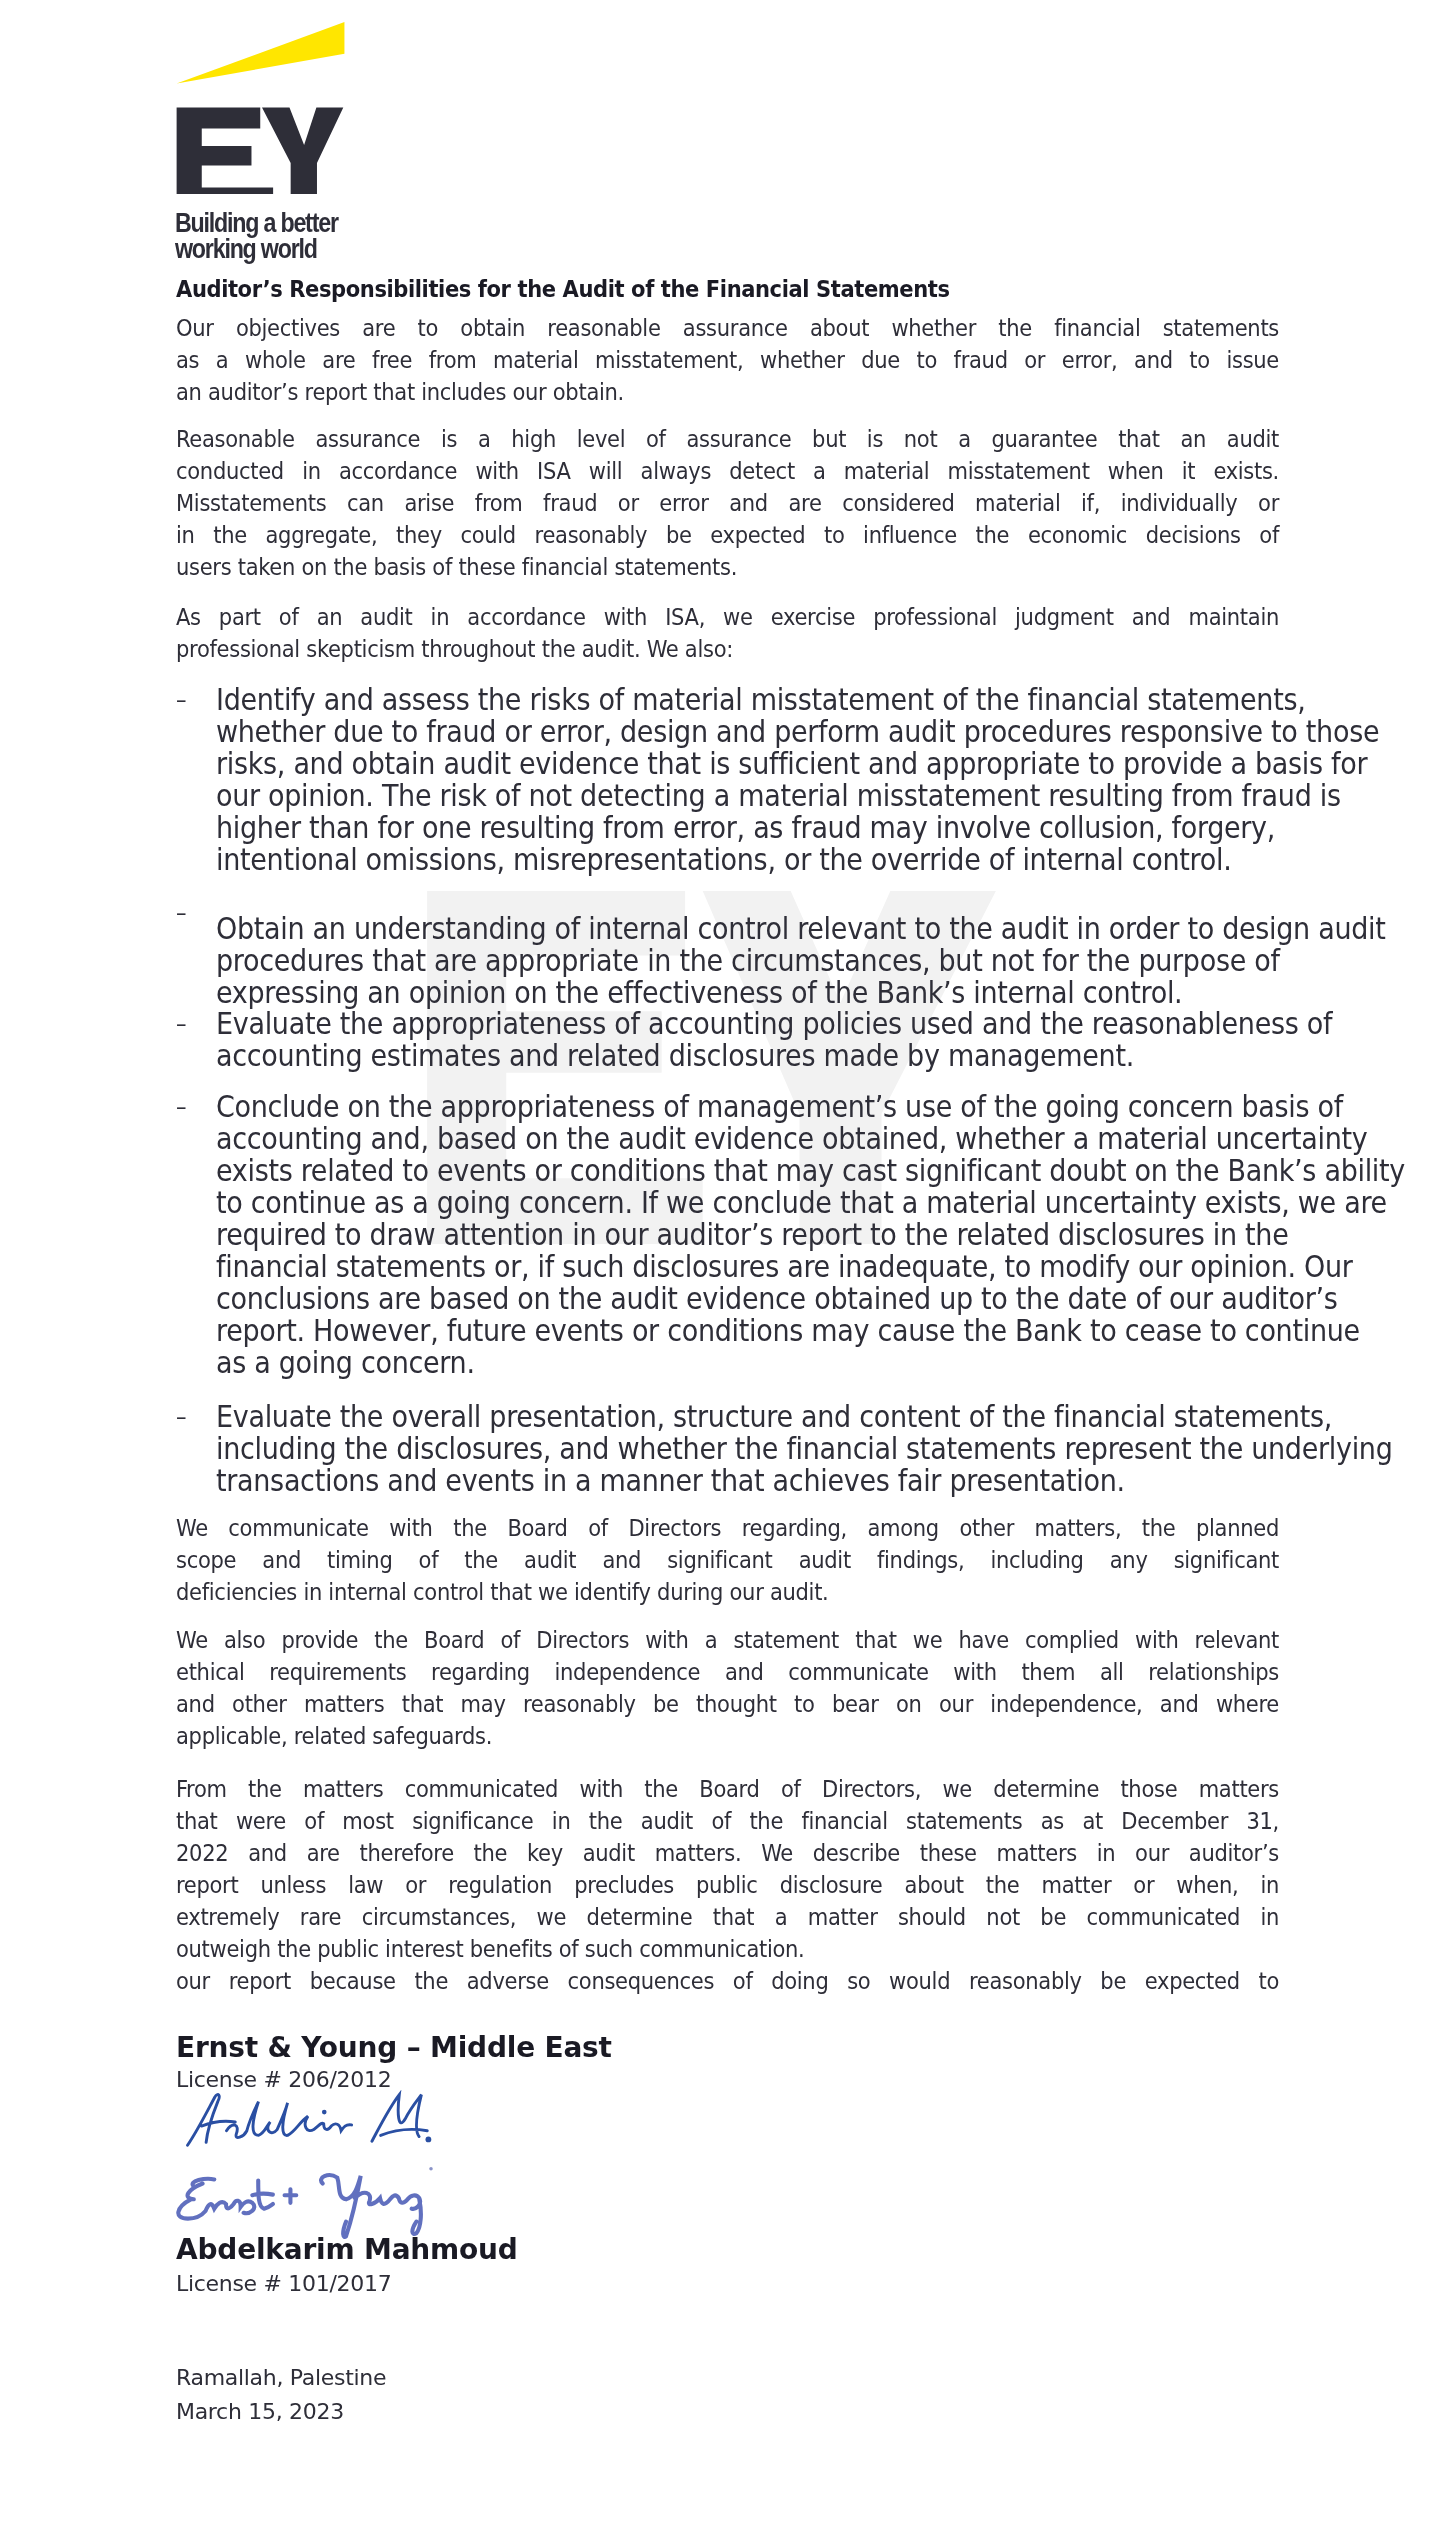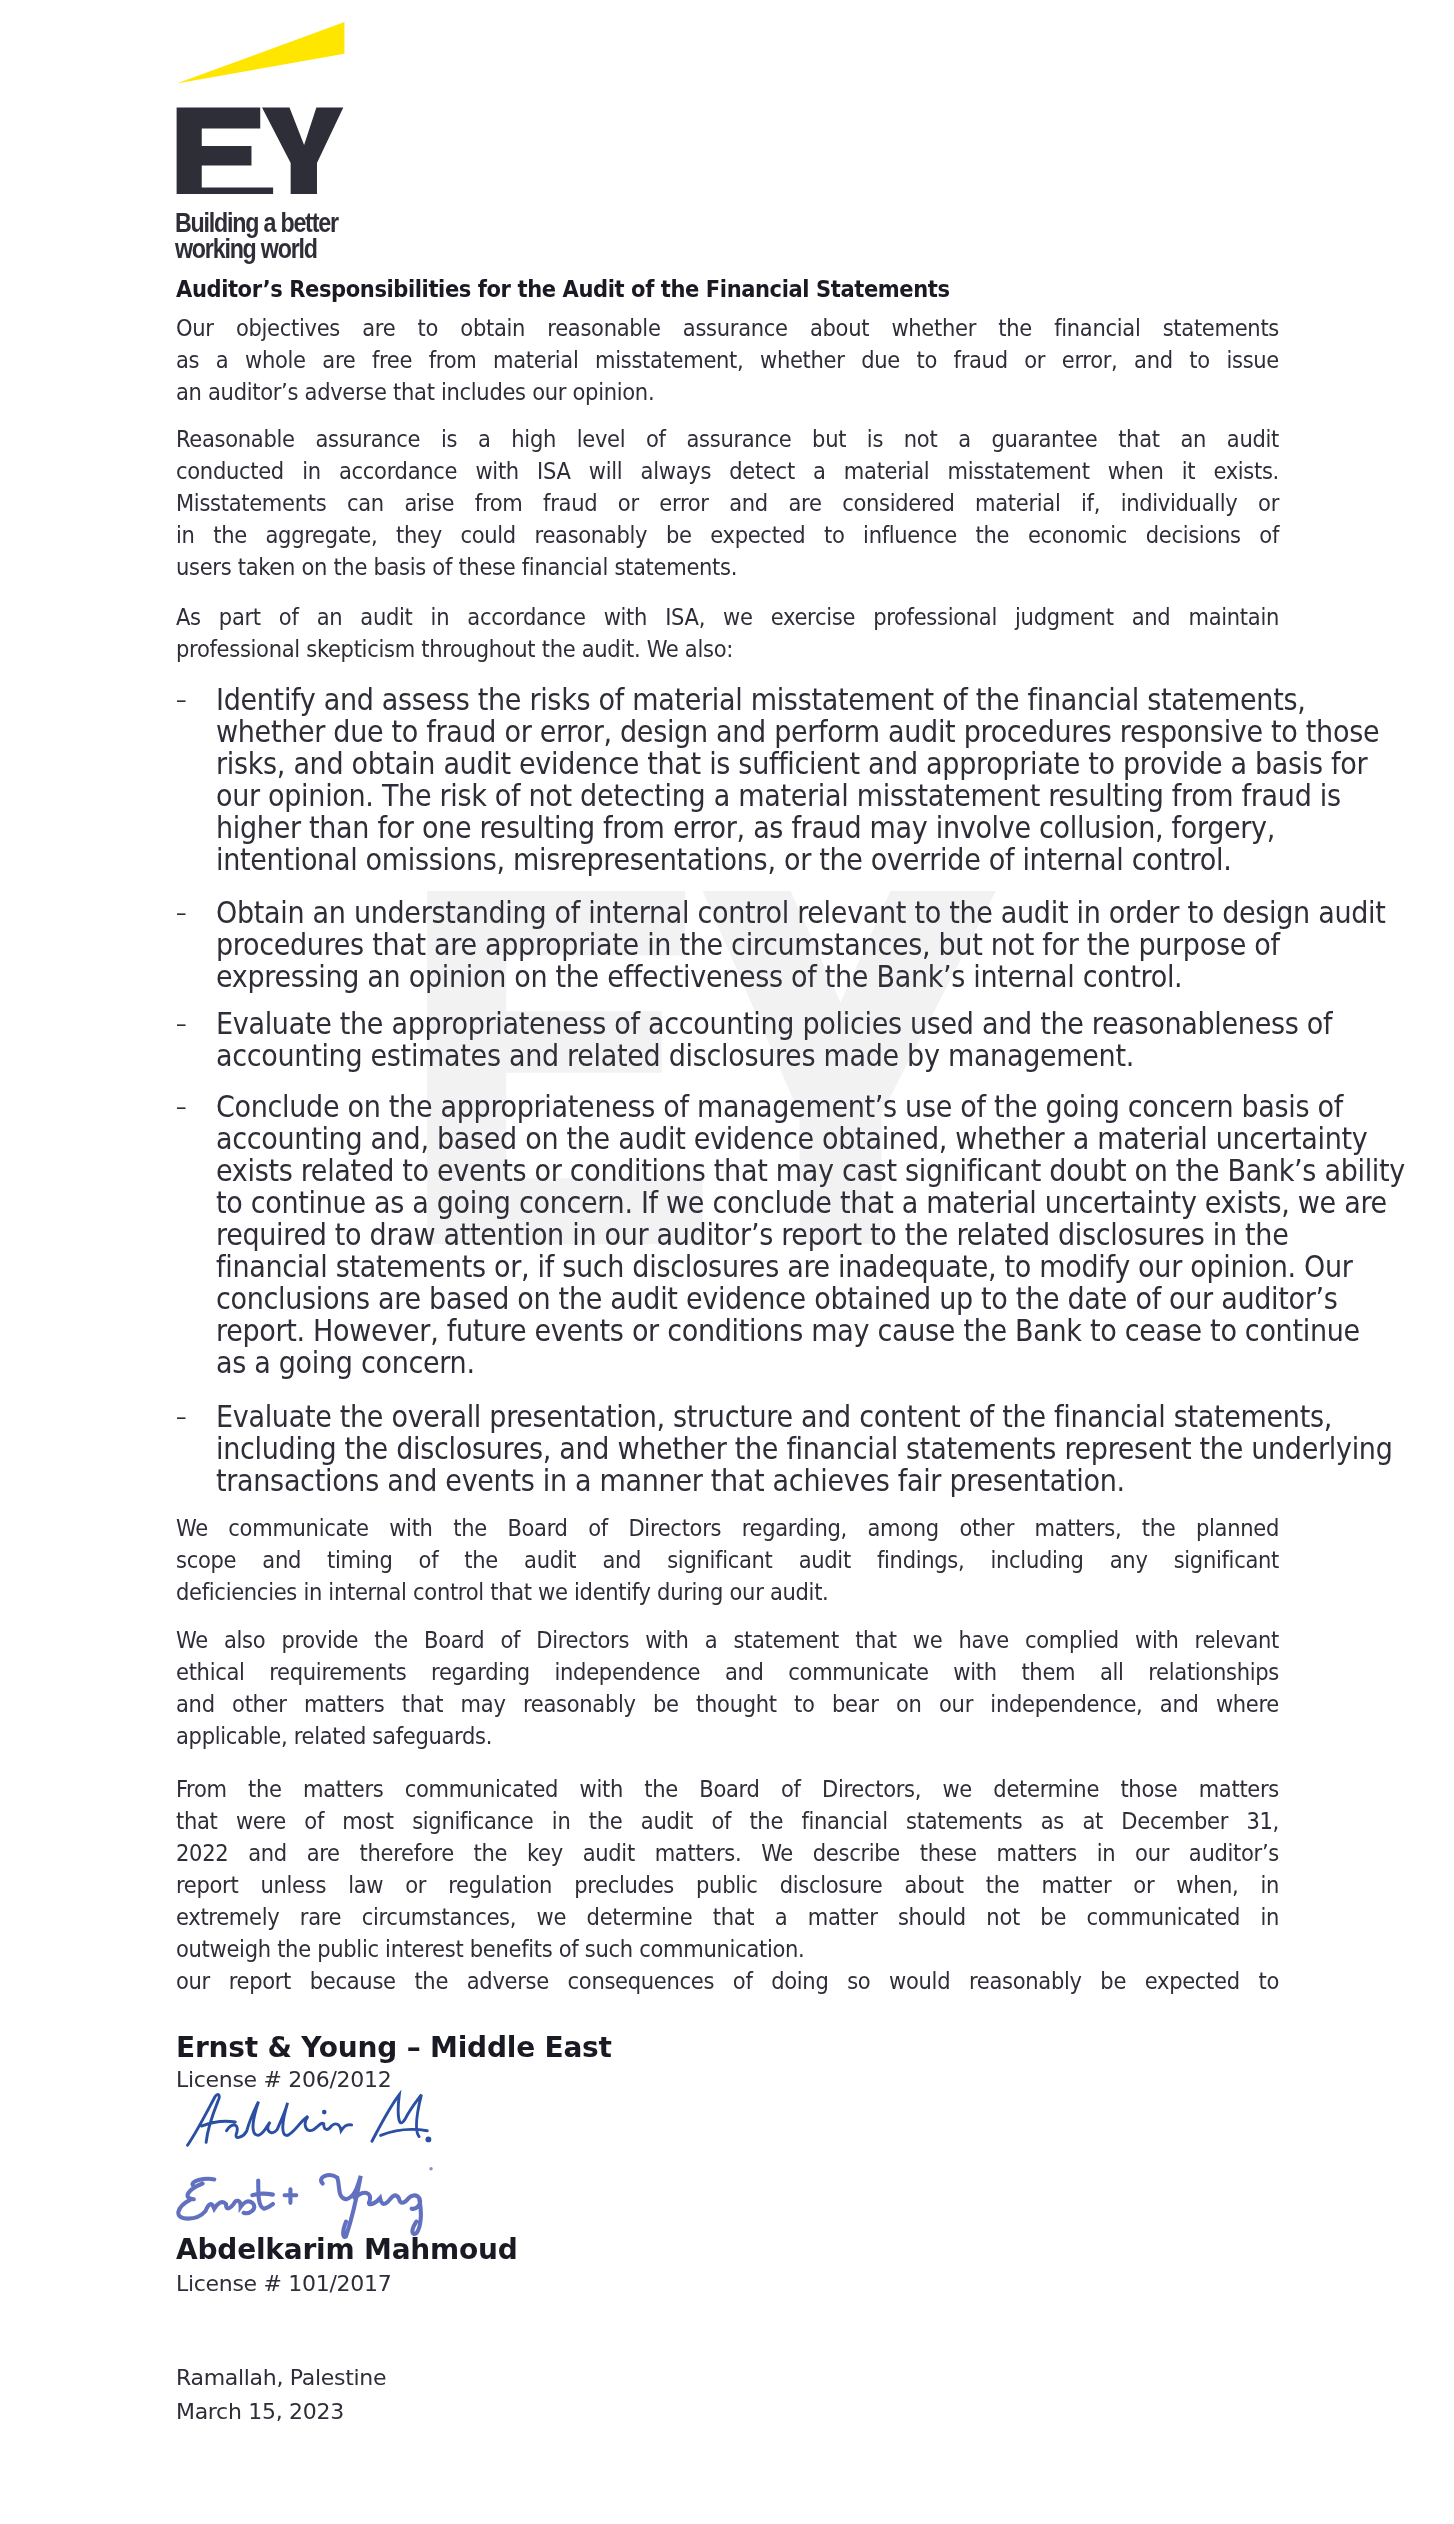--- a/index.html
+++ b/index.html
@@ -51,21 +51,21 @@
     <polygon points="470,0 620,0 705,190 790,0 970,0 775,380 775,602 635,602 635,380" fill="#f2f2f2"></polygon>
   </svg>
 </div>
 
 <div class="content">
   <div class="title">Auditor’s Responsibilities for the Audit of the Financial Statements</div>
 
   <div class="para" id="p0" style="top:312px">
       <span class="ln" style="display: block; width: 1103px;">Our objectives are to obtain reasonable assurance about whether the financial statements</span>
       <span class="ln" style="display: block; width: 1103px;">as a whole are free from material misstatement, whether due to fraud or error, and to issue</span>
-      <span class="ln last" style="display: block;">an auditor’s adverse that includes our opinion.</span>
+      <span class="ln last" style="display: block;">an auditor’s report that includes our obtain.</span>
     </div>
   <div class="para" id="p1" style="top:423px">
       <span class="ln" style="display: block; width: 1103px;">Reasonable assurance is a high level of assurance but is not a guarantee that an audit</span>
       <span class="ln" style="display: block; width: 1103px;">conducted in accordance with ISA will always detect a material misstatement when it exists.</span>
       <span class="ln" style="display: block; width: 1103px;">Misstatements can arise from fraud or error and are considered material if, individually or</span>
       <span class="ln" style="display: block; width: 1103px;">in the aggregate, they could reasonably be expected to influence the economic decisions of</span>
       <span class="ln last" style="display: block;">users taken on the basis of these financial statements.</span>
     </div>
   <div class="para" id="p2" style="top:601px">
       <span class="ln" style="display: block; width: 1103px;">As part of an audit in accordance with ISA, we exercise professional judgment and maintain</span>
@@ -79,21 +79,21 @@
         <span class="ln" style="display: block; width: 1058px;">whether due to fraud or error, design and perform audit procedures responsive to those</span>
         <span class="ln" style="display: block; width: 1058px;">risks, and obtain audit evidence that is sufficient and appropriate to provide a basis for</span>
         <span class="ln" style="display: block; width: 1058px;">our opinion. The risk of not detecting a material misstatement resulting from fraud is</span>
         <span class="ln" style="display: block; width: 1058px;">higher than for one resulting from error, as fraud may involve collusion, forgery,</span>
         <span class="ln last" style="display: block;">intentional omissions, misrepresentations, or the override of internal control.</span>
       </div>
     </div>
   <div class="bullet" id="b1" style="top:897px">
       <span class="dash">–</span>
       <div class="btext">
-        <span class="ln" style="display: block; width: 1058px;">Obtain an understanding of internal control relevant to the audit in order to design audit</span>
+        <span class="ln" style="display: block; width: 1058px; margin-top: 16px;">Obtain an understanding of internal control relevant to the audit in order to design audit</span>
         <span class="ln" style="display: block; width: 1058px;">procedures that are appropriate in the circumstances, but not for the purpose of</span>
         <span class="ln last" style="display: block;">expressing an opinion on the effectiveness of the Bank’s internal control.</span>
       </div>
     </div>
   <div class="bullet" id="b2" style="top:1008px">
       <span class="dash">–</span>
       <div class="btext">
         <span class="ln" style="display: block; width: 1058px;">Evaluate the appropriateness of accounting policies used and the reasonableness of</span>
         <span class="ln last" style="display: block;">accounting estimates and related disclosures made by management.</span>
       </div>

